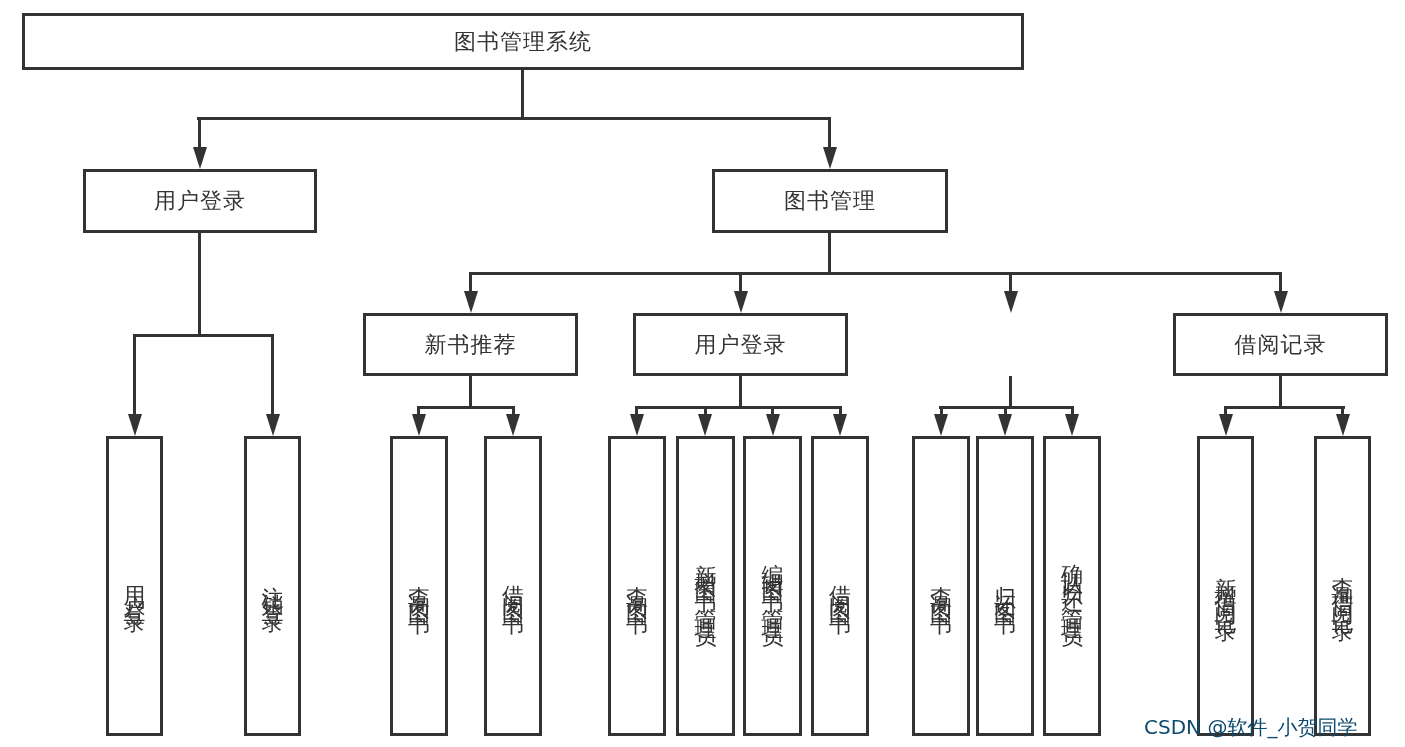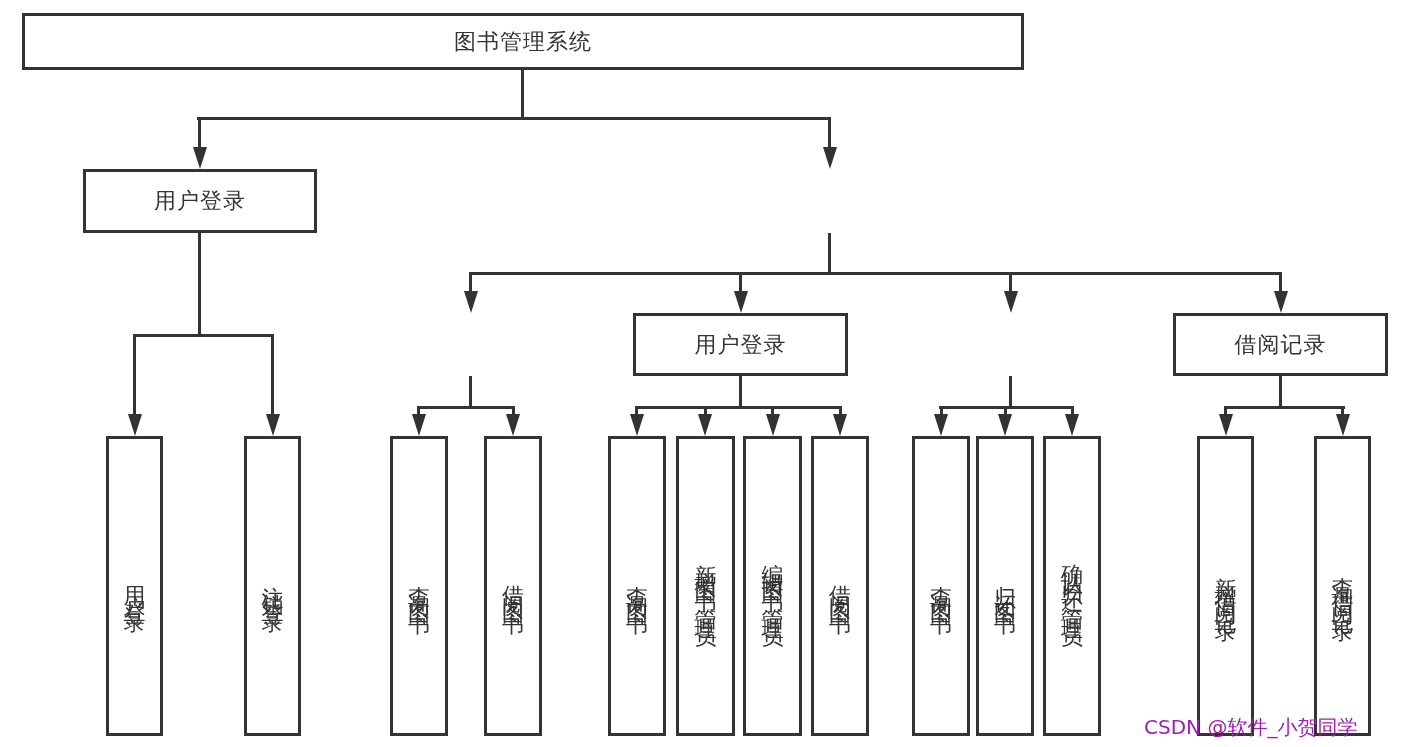--- a/index.html
+++ b/index.html
@@ -30,21 +30,21 @@
   }
   .line { position: absolute; background: #333333; z-index: 1; }
   .arrow {
     position: absolute; width: 0; height: 0; z-index: 1;
     border-left: 7px solid transparent;
     border-right: 7px solid transparent;
     border-top: 22px solid #333333;
   }
   .watermark {
     position: absolute; left: 1144px; top: 714px;
-    font-size: 20px; color: #a21caf; white-space: nowrap;
+    font-size: 20px; color: #0c4a6e; white-space: nowrap;
     z-index: 4;
   }
 </style>
 </head>
 <body>
 
 <div class="canvas">
 
   <div class="box" style="left:22px;top:13px;width:1002px;height:57px">
     <span class="htext">图书管理系统</span>
@@ -53,39 +53,45 @@
   <div class="line" style="left:521px;top:69px;width:3px;height:50px"></div>
   <div class="line" style="left:197px;top:117px;width:634px;height:3px"></div>
   <div class="line" style="left:198px;top:117px;width:3px;height:34px"></div>
   <div class="arrow" style="left:193px;top:147px"></div>
   <div class="line" style="left:828px;top:117px;width:3px;height:34px"></div>
   <div class="arrow" style="left:823px;top:147px"></div>
 
   <div class="box" style="left:83px;top:169px;width:234px;height:64px">
     <span class="htext">用户登录</span>
   </div>
+  <div class="box" style="left:712px;top:169px;width:236px;height:64px">
+    <span class="htext">图书管理</span>
+  </div>
 
   <div class="line" style="left:198px;top:233px;width:3px;height:104px"></div>
   <div class="line" style="left:133px;top:334px;width:141px;height:3px"></div>
   <div class="line" style="left:133px;top:334px;width:3px;height:82px"></div>
   <div class="arrow" style="left:128px;top:414px"></div>
   <div class="line" style="left:271px;top:334px;width:3px;height:82px"></div>
   <div class="arrow" style="left:266px;top:414px"></div>
 
   <div class="line" style="left:828px;top:233px;width:3px;height:42px"></div>
   <div class="line" style="left:469px;top:272px;width:813px;height:3px"></div>
   <div class="line" style="left:469px;top:272px;width:3px;height:21px"></div>
   <div class="arrow" style="left:464px;top:291px"></div>
   <div class="line" style="left:739px;top:272px;width:3px;height:21px"></div>
   <div class="arrow" style="left:734px;top:291px"></div>
   <div class="line" style="left:1009px;top:272px;width:3px;height:21px"></div>
   <div class="arrow" style="left:1004px;top:291px"></div>
   <div class="line" style="left:1279px;top:272px;width:3px;height:21px"></div>
   <div class="arrow" style="left:1274px;top:291px"></div>
 
+  <div class="box" style="left:363px;top:313px;width:215px;height:63px">
+    <span class="htext">新书推荐</span>
+  </div>
   <div class="box" style="left:633px;top:313px;width:215px;height:63px">
     <span class="htext">用户登录</span>
   </div>
   <div class="box" style="left:1173px;top:313px;width:215px;height:63px">
     <span class="htext">借阅记录</span>
   </div>
 
   <div class="line" style="left:469px;top:376px;width:3px;height:33px"></div>
   <div class="line" style="left:417px;top:406px;width:98px;height:3px"></div>
   <div class="line" style="left:417px;top:406px;width:3px;height:10px"></div>

